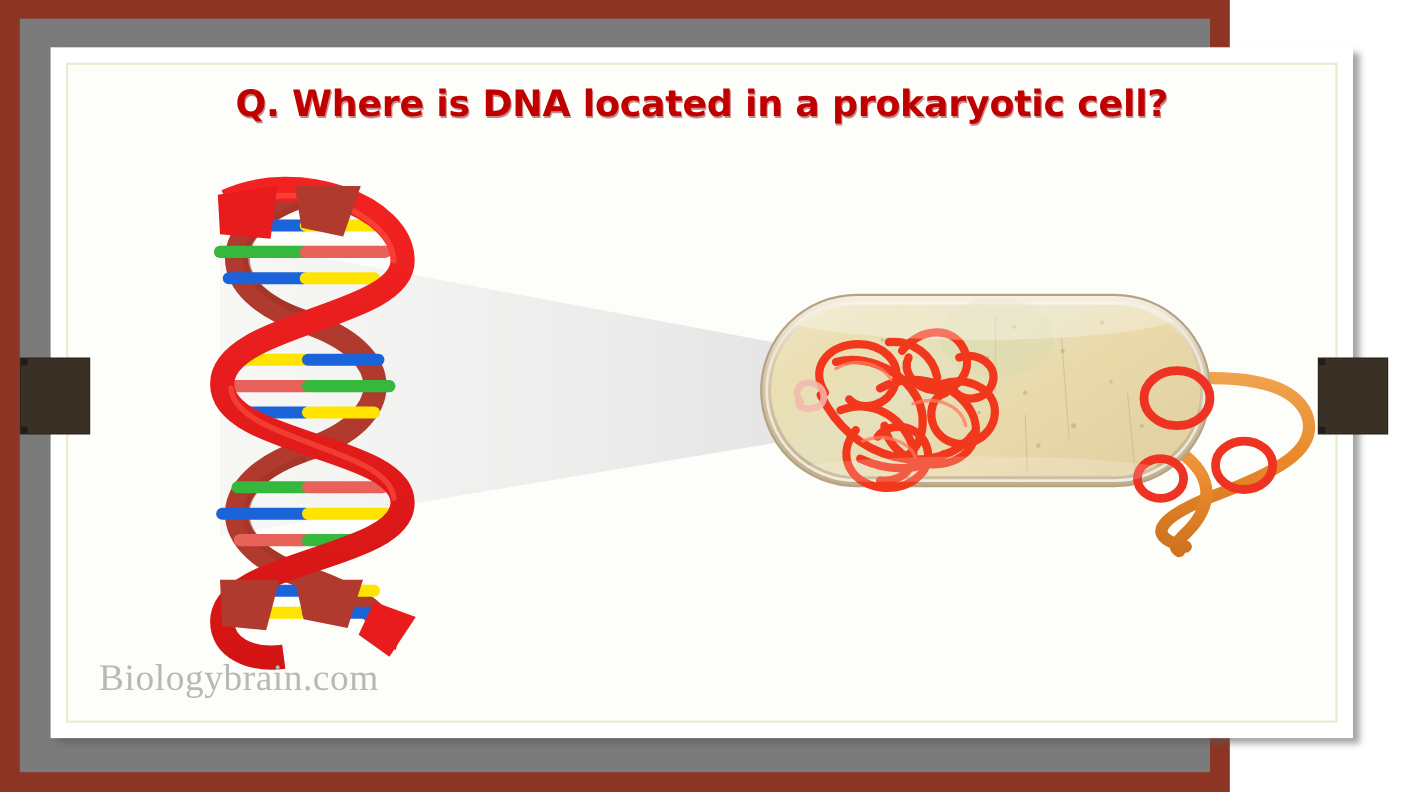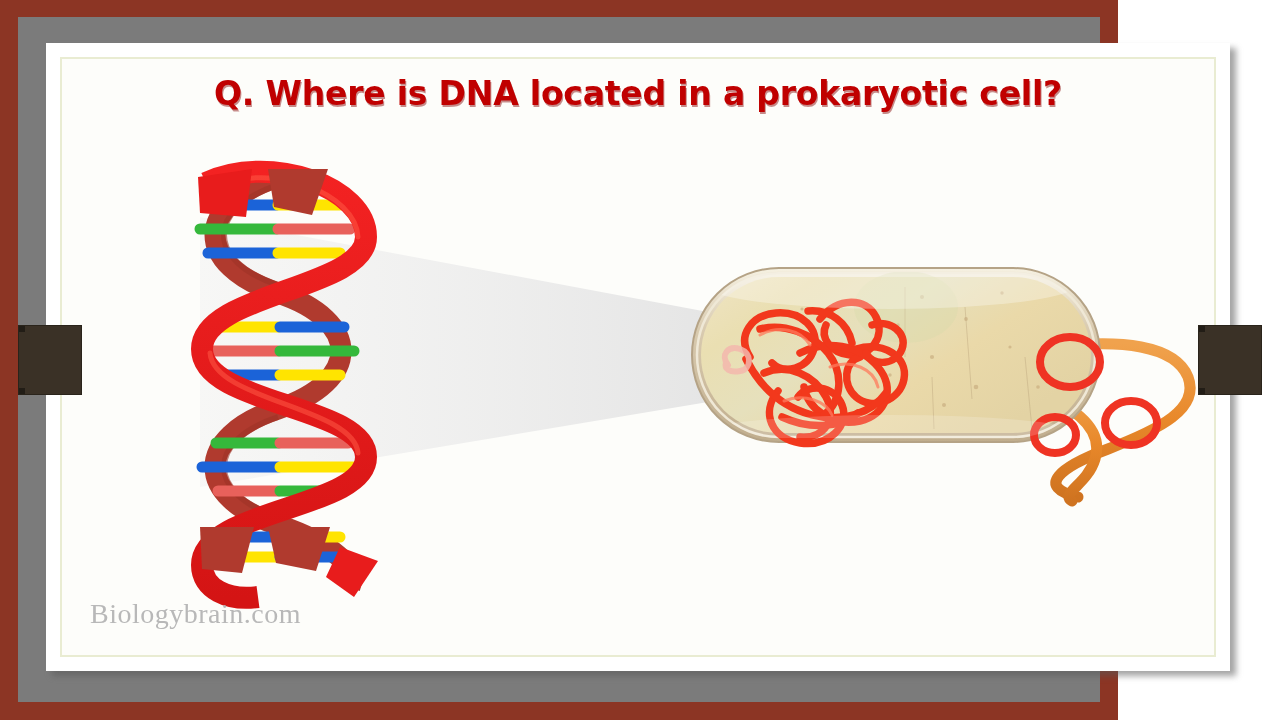--- a/index.html
+++ b/index.html
@@ -95,21 +95,21 @@
     text-shadow: 1px 2px 0 rgba(130,0,0,0.45);
     white-space: nowrap;
   }
 
   
   .watermark {
     position: absolute;
     left: 90px;
     top: 598px;
     font-family: "Liberation Serif", serif;
-    font-size: 28px;
+    font-size: 34px;
     color: #b8b8b8;
     letter-spacing: 0.5px;
   }
 
   
   .stage {
     position: absolute;
     left: 60px;
     top: 57px;
     width: 1156px;

